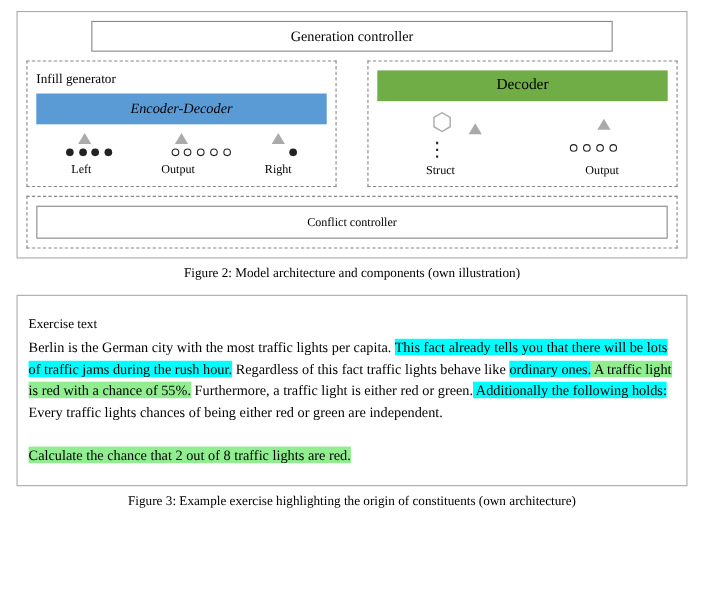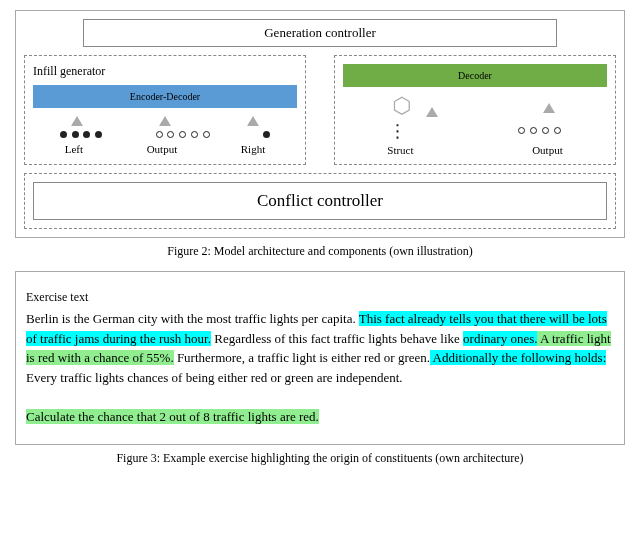--- a/index.html
+++ b/index.html
@@ -50,27 +50,28 @@
     .inner-box {
       padding: 6px 10px;
       text-align: center;
       font-size: 13px;
       margin-bottom: 8px;
     }
 
     .blue-box {
       background: #5b9bd5;
       color: #000;
-      font-size: 10px;
+      font-size: 13px;
+      font-style: italic;
     }
 
     .green-box {
       background: #70ad47;
       color: #000;
-      font-size: 10px;
+      font-size: 14px;
     }
 
     .arrow-up {
       display: inline-block;
       width: 0;
       height: 0;
       border-left: 6px solid transparent;
       border-right: 6px solid transparent;
       border-bottom: 10px solid #aaa;
       margin: 0 3px;
@@ -111,21 +112,21 @@
       gap: 10px;
       border: 1px dashed #888;
       padding: 8px;
     }
 
     .controller-box {
       flex: 1;
       border: 1px solid #888;
       padding: 8px 10px;
       text-align: center;
-      font-size: 17px;
+      font-size: 11px;
     }
 
     .figure-caption {
       text-align: center;
       font-size: 12px;
       margin-top: 6px;
       margin-bottom: 12px;
     }
 
     

